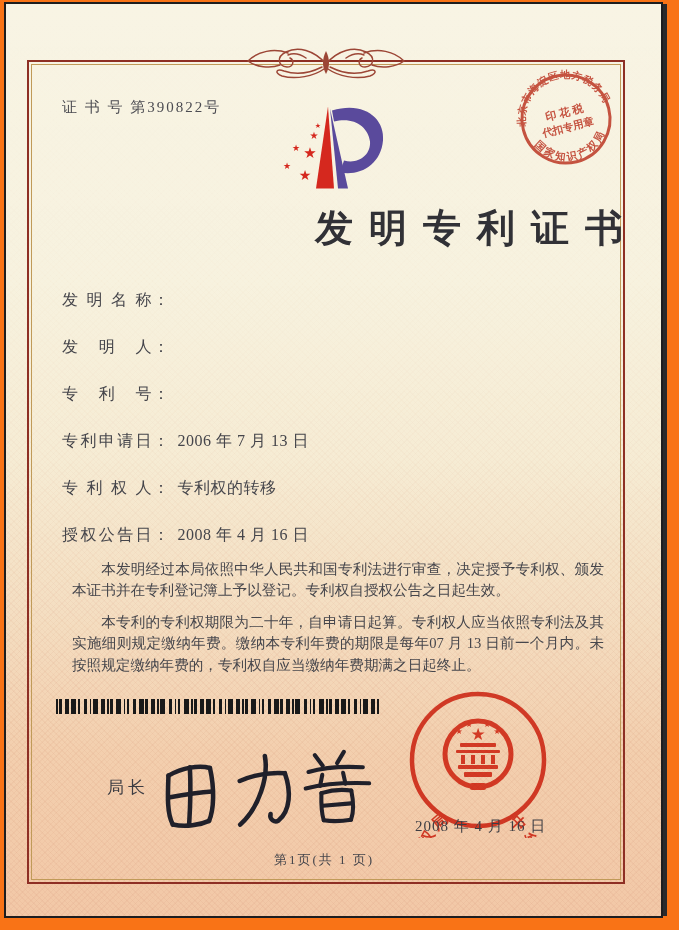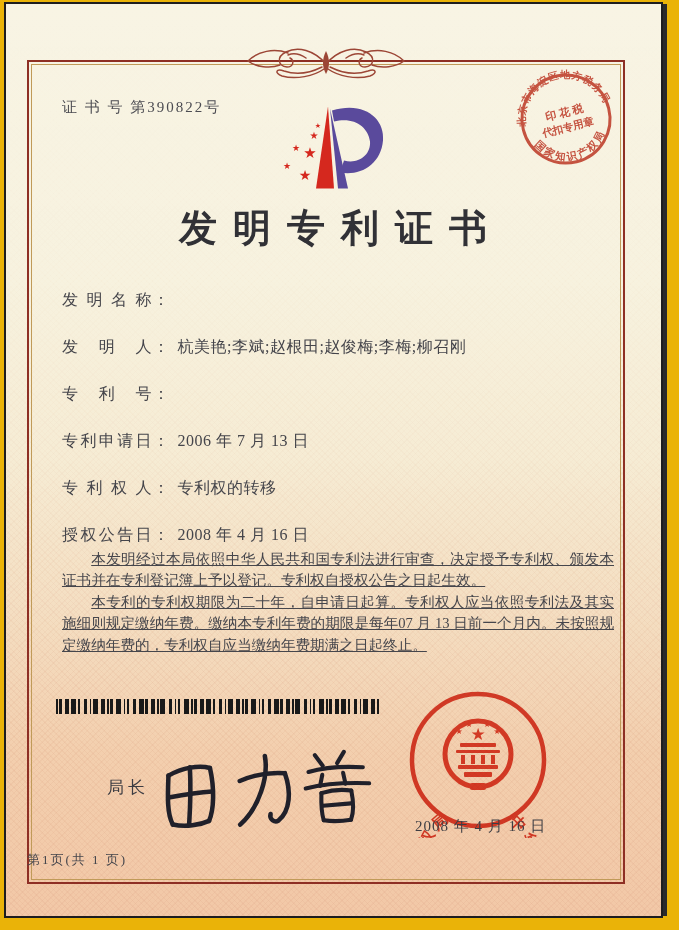--- a/index.html
+++ b/index.html
@@ -1,18 +1,18 @@
 <!DOCTYPE html>
 <html><head>
 <meta charset="utf-8">
 <style>
   html,body{margin:0;padding:0;background:#2e2e30;}
   #root{
     position:relative;width:679px;height:930px;overflow:hidden;
-    background:#eab308;
+    background:#f97316;
     font-family:"Liberation Serif","DejaVu Serif",serif;
   }
   
   .paper{
     position:absolute;left:6px;top:4px;width:655px;height:912px;
     background:linear-gradient(180deg,#f8f4e4 0%,#f7f2df 30%,#f6ecd4 50%,#f4ddc0 68%,#f3cfae 82%,#f2c8a7 100%);
     box-shadow:0 0 0 2px #1d1d1f, 6px 0 0 0 #2a2a2c;
   }
   .texture{
     position:absolute;inset:0;pointer-events:none;
@@ -32,52 +32,52 @@
   }
   .ornament{position:absolute;left:197px;top:-21px;width:200px;height:44px;}
   
   .certno{
     position:absolute;left:62px;top:98px;font-size:15px;color:#4c4c52;
     letter-spacing:2px;
   }
   .logo{position:absolute;left:272px;top:96px;width:115px;height:96px;}
   .stamp-tax{position:absolute;left:511px;top:64px;width:110px;height:110px;transform:rotate(-14deg);mix-blend-mode:multiply;opacity:.9;}
   .title{
-    position:absolute;left:27px;top:203px;width:612px;text-align:center;
+    position:absolute;left:27px;top:203px;width:612px;text-align:right;
     font-size:38px;font-weight:bold;color:#313136;letter-spacing:16px;text-indent:16px;
   }
   
   .fields{position:absolute;left:62px;top:277px;width:540px;}
   .frow{height:47px;display:flex;align-items:center;font-size:16px;color:#45454b;letter-spacing:.5px;}
   .flabel{display:inline-block;width:90px;text-align:justify;text-align-last:justify;}
   .fcolon{margin:0 8px 0 1px;}
   
   .bodytext{
     position:absolute;left:62px;top:549px;width:552px;
     font-size:14.6px;line-height:21.4px;color:#46464c;text-align:justify;
   }
-  .bodytext p{margin:0;text-indent:2em;text-decoration:underline;}
+  .bodytext p{margin:10px;text-indent:2em;}
   
   .barcode{
     position:absolute;left:56px;top:699px;width:334px;height:15px;
     white-space:nowrap;overflow:hidden;font-size:0;
   }
   .barcode i{display:inline-block;height:100%;background:#191919;vertical-align:top;}
   
   .sig-label{position:absolute;left:107px;top:776px;font-size:17px;color:#3c3c42;letter-spacing:4px;}
   .signature{position:absolute;left:148px;top:736px;width:235px;height:100px;transform:rotate(-3deg);}
   
   .seal{position:absolute;left:403px;top:688px;width:150px;height:150px;mix-blend-mode:multiply;opacity:.94;}
   .seal-date{
     position:absolute;left:398px;top:817px;width:165px;text-align:center;
     font-size:15px;color:#3e3e44;letter-spacing:1px;
   }
   
   .footer{
-    position:absolute;left:27px;top:851px;width:594px;text-align:left;
+    position:absolute;left:27px;top:851px;width:594px;text-align:center;
     font-size:13px;color:#46464c;letter-spacing:2px;
   }
 </style>
 </head>
 <body>
 
 <div id="root">
   <div class="paper">
     <div class="texture"></div>
   </div>
@@ -136,21 +136,20 @@
   <div class="title">发明专利证书</div>
 
   <div class="fields">
     <div class="frow">
       <span class="flabel">发明名称</span>
         <span class="fcolon">：</span>
     </div>
     <div class="frow">
       <span class="flabel">发明人</span>
         <span class="fcolon">：</span>
-      <span class="fvalue">杭美艳;李斌;赵根田;赵俊梅;李梅;柳召刚</span>
     </div>
     <div class="frow">
       <span class="flabel">专利号</span>
         <span class="fcolon">：</span>
     </div>
     <div class="frow">
       <span class="flabel">专利申请日</span>
         <span class="fcolon">：</span>
       <span class="fvalue">2006 年 7 月 13 日</span>
     </div>

